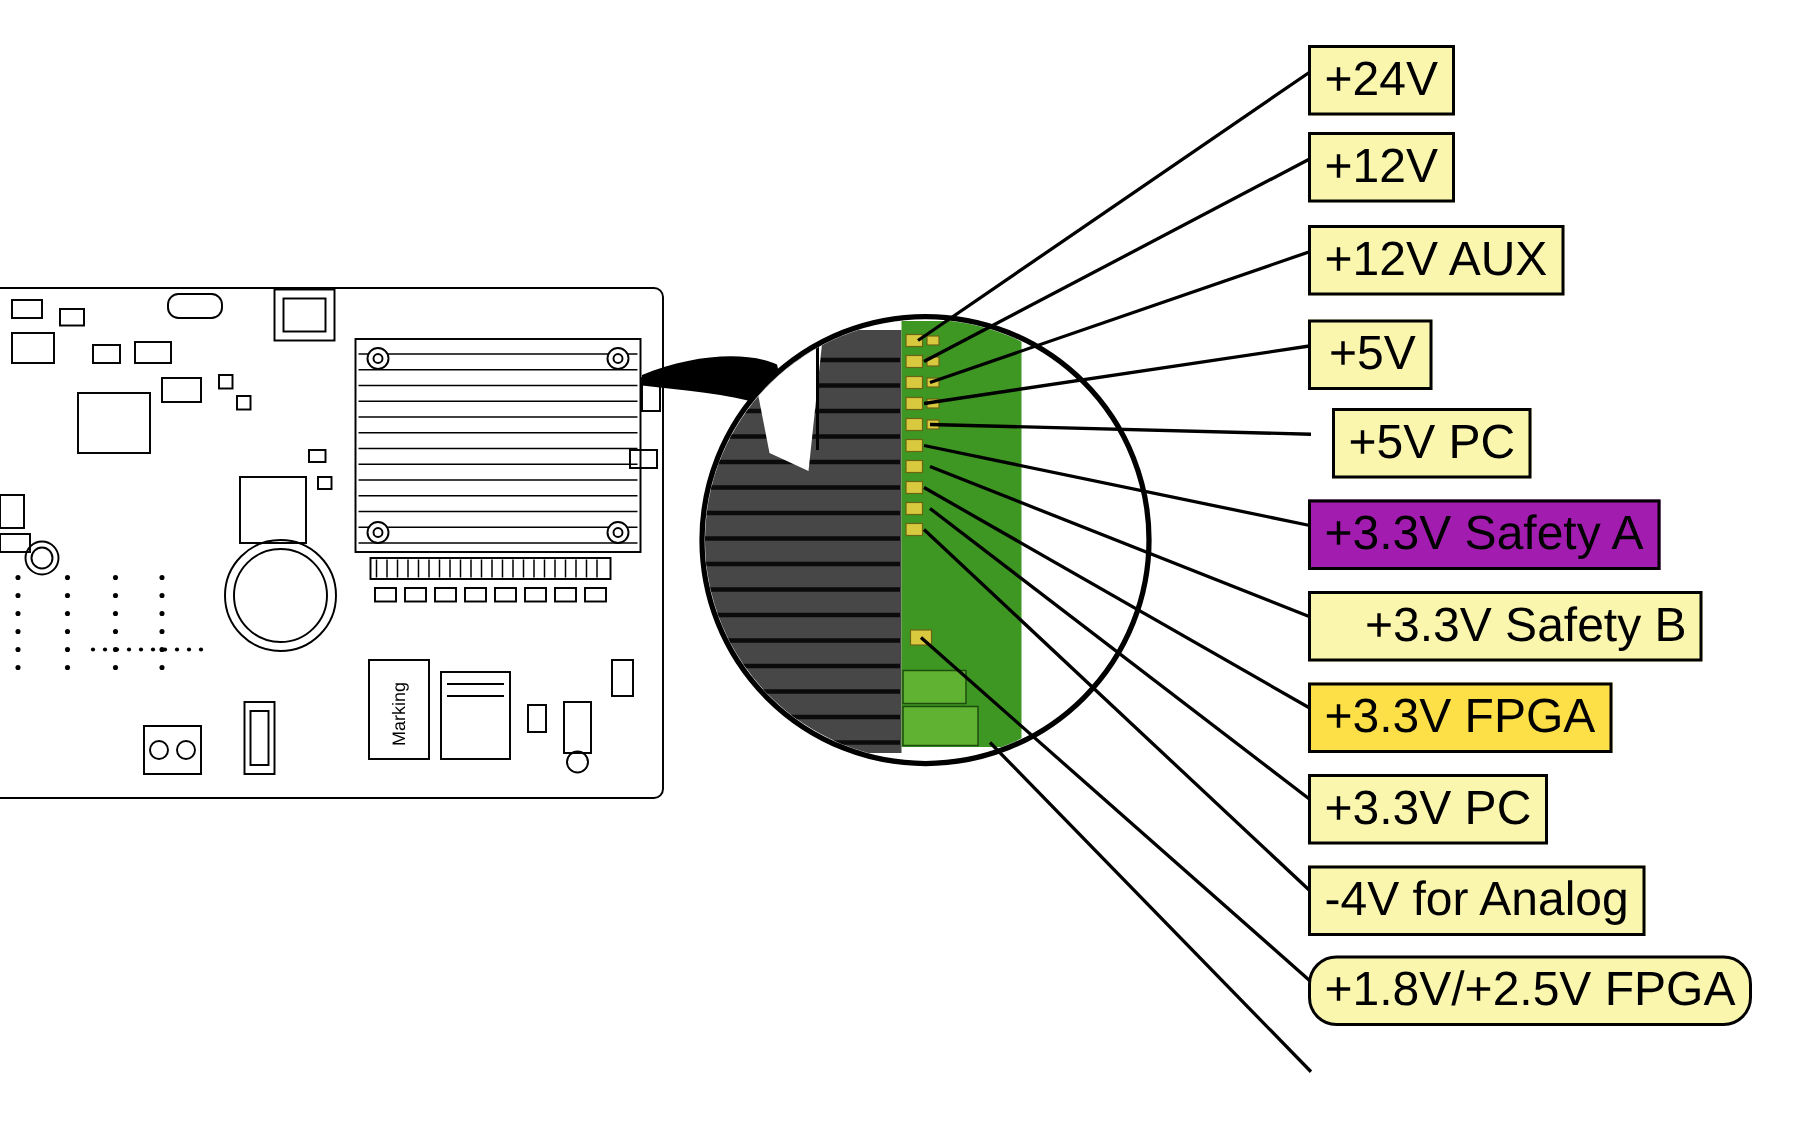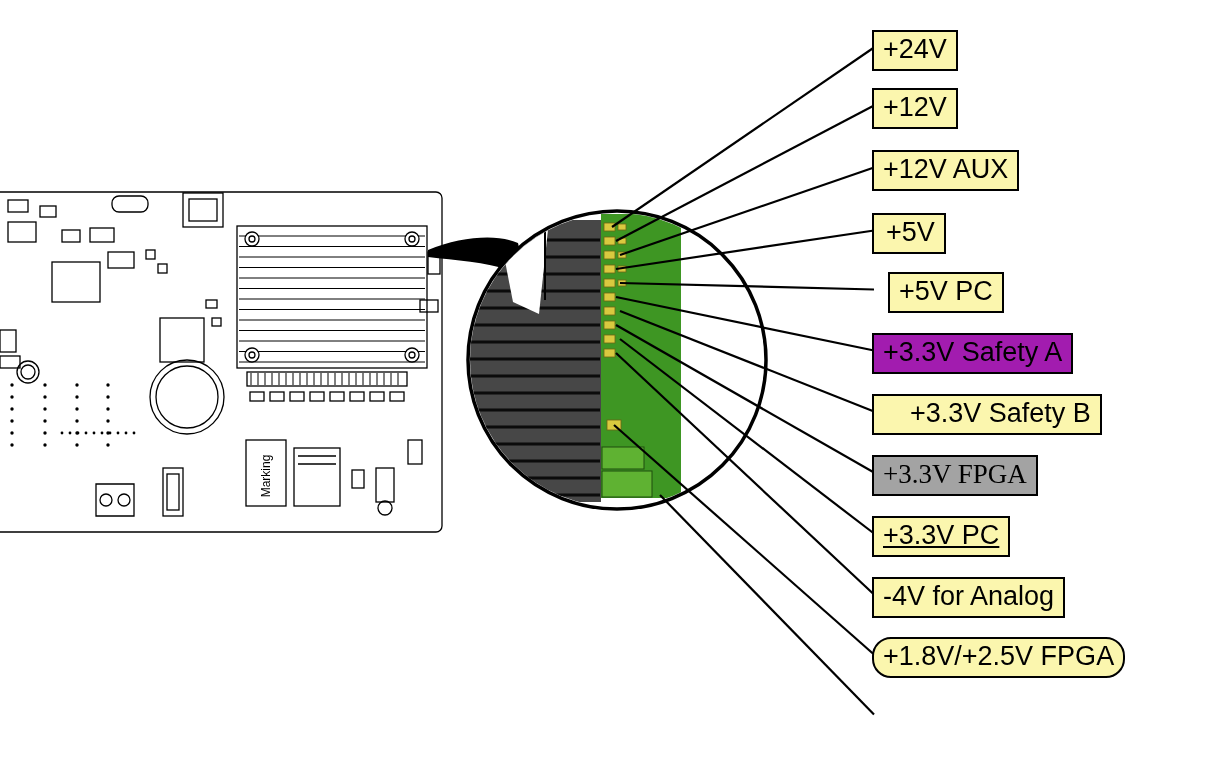--- a/index.html
+++ b/index.html
@@ -4,21 +4,21 @@
 <style>
   html,body{margin:0;padding:0;background:#ffffff;}
   body{width:1205px;height:763px;position:relative;overflow:hidden;
        font-family:"Liberation Sans",sans-serif;}
   #scene{position:absolute;left:0;top:0;}
   #labels{position:absolute;left:0;top:0;width:1205px;height:763px;pointer-events:none;}
   .vlabel{
     position:absolute;
     border:2.5px solid #000;
     padding:1px 9px 4px 9px;
-    font-size:27px;
+    font-size:32px;
     line-height:1.2;
     color:#000;
     white-space:nowrap;
     background:#fbf6ae;
   }
 </style>
 </head>
 <body>
 
 <svg id="scene" width="1205" height="763" viewBox="0 0 1205 763">
@@ -242,17 +242,17 @@
 </svg>
 
 <div id="labels">
     <div class="vlabel" style="left: 872px; top: 30px; background: rgb(251, 246, 174); border-color: rgb(0, 0, 0);">+24V</div>
     <div class="vlabel" style="left: 872px; top: 88px; background: rgb(251, 246, 174); border-color: rgb(0, 0, 0);">+12V</div>
     <div class="vlabel" style="left: 872px; top: 150px; background: rgb(251, 246, 174); border-color: rgb(0, 0, 0);">+12V AUX</div>
     <div class="vlabel" style="left: 872px; top: 213px; background: rgb(251, 246, 174); border-color: rgb(0, 0, 0); padding-left: 12px;">+5V</div>
     <div class="vlabel" style="left: 888px; top: 272px; background: rgb(251, 246, 174); border-color: rgb(0, 0, 0);">+5V PC</div>
     <div class="vlabel" style="left: 872px; top: 333px; background: #a21caf; border-color: rgb(0, 0, 0);">+3.3V Safety A</div>
     <div class="vlabel" style="left: 872px; top: 394px; background: rgb(251, 246, 174); border-color: rgb(0, 0, 0); padding-left: 36px;">+3.3V Safety B</div>
-    <div class="vlabel" style="left: 872px; top: 455px; background: #a3a3a3; border-color: rgb(0, 0, 0); font-family: Liberation Serif, serif;">+3.3V FPGA</div>
-    <div class="vlabel" style="left: 872px; top: 516px; background: rgb(251, 246, 174); border-color: rgb(0, 0, 0); text-decoration: underline;">+3.3V PC</div>
+    <div class="vlabel" style="left: 872px; top: 455px; background: #fde047; border-color: rgb(0, 0, 0);">+3.3V FPGA</div>
+    <div class="vlabel" style="left: 872px; top: 516px; background: rgb(251, 246, 174); border-color: rgb(0, 0, 0);">+3.3V PC</div>
     <div class="vlabel" style="left: 872px; top: 577px; background: rgb(251, 246, 174); border-color: rgb(0, 0, 0);">-4V for Analog</div>
     <div class="vlabel" style="left: 872px; top: 637px; background: rgb(251, 246, 174); border-color: rgb(0, 0, 0); border-radius: 19px;">+1.8V/+2.5V FPGA</div>
   </div>
 
 </body></html>

